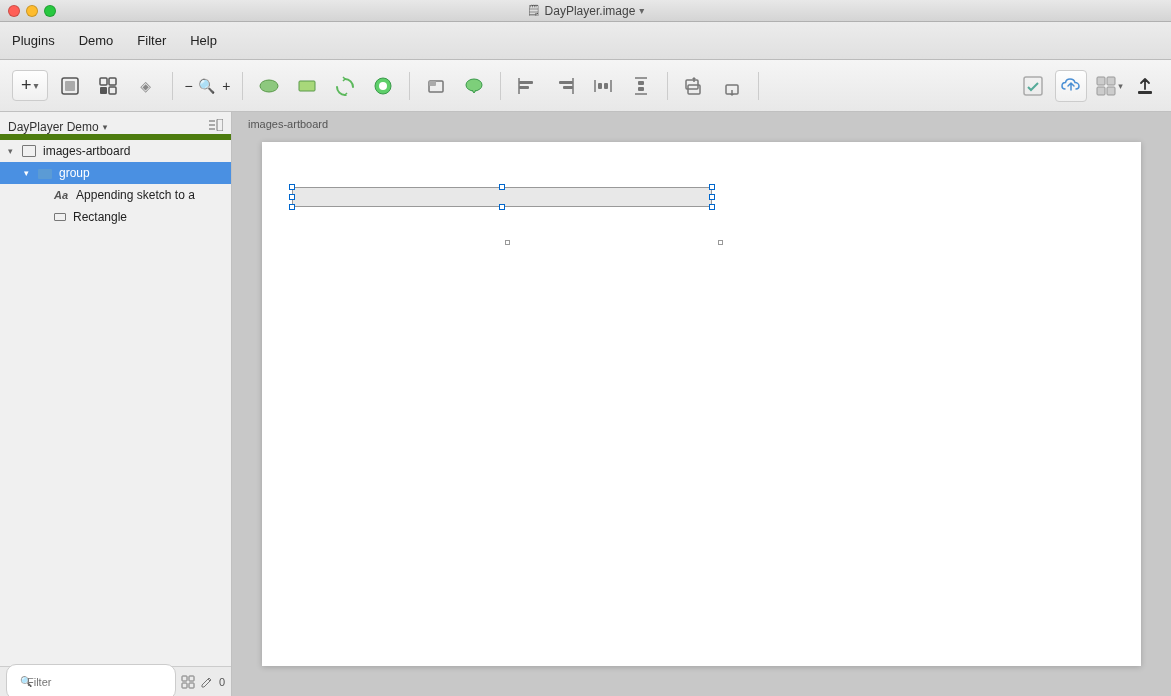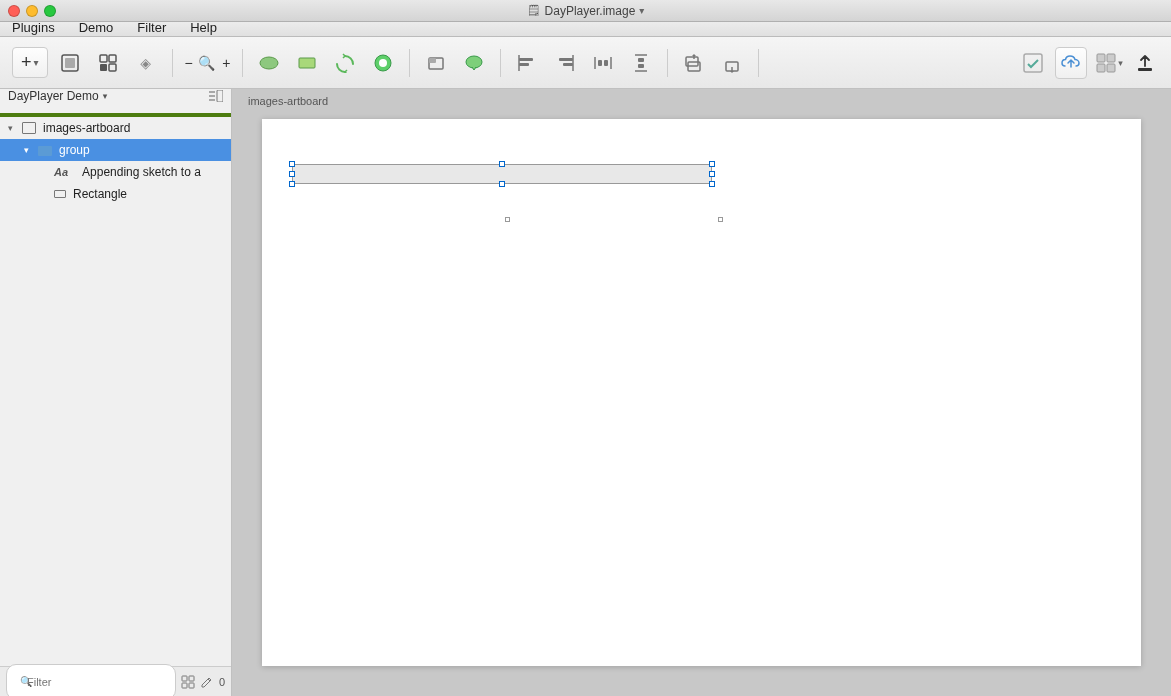--- a/index.html
+++ b/index.html
@@ -44,24 +44,24 @@
       transform: translateX(-50%);
       font-size: 12px;
       color: #444;
       display: flex;
       align-items: center;
       gap: 4px;
     }
 
     
     .menu-bar {
-      height: 15px;
+      height: 38px;
       background: linear-gradient(to bottom, #ececec, #e0e0e0);
       display: flex;
-      align-items: flex-end;
+      align-items: center;
       padding: 0 8px;
       border-bottom: 1px solid #bbb;
       gap: 16px;
     }
     .menu-item {
       font-size: 13px;
       color: #222;
       cursor: pointer;
       padding: 1px 4px;
     }
@@ -141,24 +141,24 @@
     .sidebar {
       width: 232px;
       background: #f0f0f0;
       border-right: 1px solid #c0c0c0;
       display: flex;
       flex-direction: column;
     }
     .sidebar-header {
       height: 28px;
       display: flex;
-      align-items: flex-start;
+      align-items: flex-end;
       justify-content: space-between;
       padding: 0 8px;
-      border-bottom: 4px solid #4d7c0f;
+      border-bottom: 6px solid #4d7c0f;
       background: #f0f0f0;
     }
     .sidebar-project-name {
       font-size: 12px;
       color: #333;
       display: flex;
       align-items: center;
       gap: 4px;
     }
     .sidebar-chevron { font-size: 9px; color: #555; }
@@ -564,21 +564,21 @@
       </div>
 
       <div class="sidebar-tree-item tree-indent-2 selected">
         <span class="tree-arrow white">▾</span>
         <span style="display:inline-block; width:14px; height:10px; background:#5b9bd5; border-radius:1px; margin-right:3px; position:relative; top:1px;"></span>
         <span>group</span>
       </div>
 
       <div class="sidebar-tree-item tree-indent-3">
         <span class="tree-arrow" style="color:transparent;">▾</span>
-        <span style="font-size:11px; color:#555; margin-right:10px; font-style:italic; font-weight:bold;">Aa</span>
+        <span style="font-size:11px; color:#555; margin-right:4px; font-style:italic; font-weight:bold;">Aa</span>
         <span>Appending sketch to a</span>
       </div>
 
       <div class="sidebar-tree-item tree-indent-3">
         <span class="tree-arrow" style="color:transparent;">▾</span>
         <span style="display:inline-block; width:12px; height:8px; border:1.5px solid #777; border-radius:1px; margin-right:3px; background:none;"></span>
         <span>Rectangle</span>
       </div>
     </div>
 

